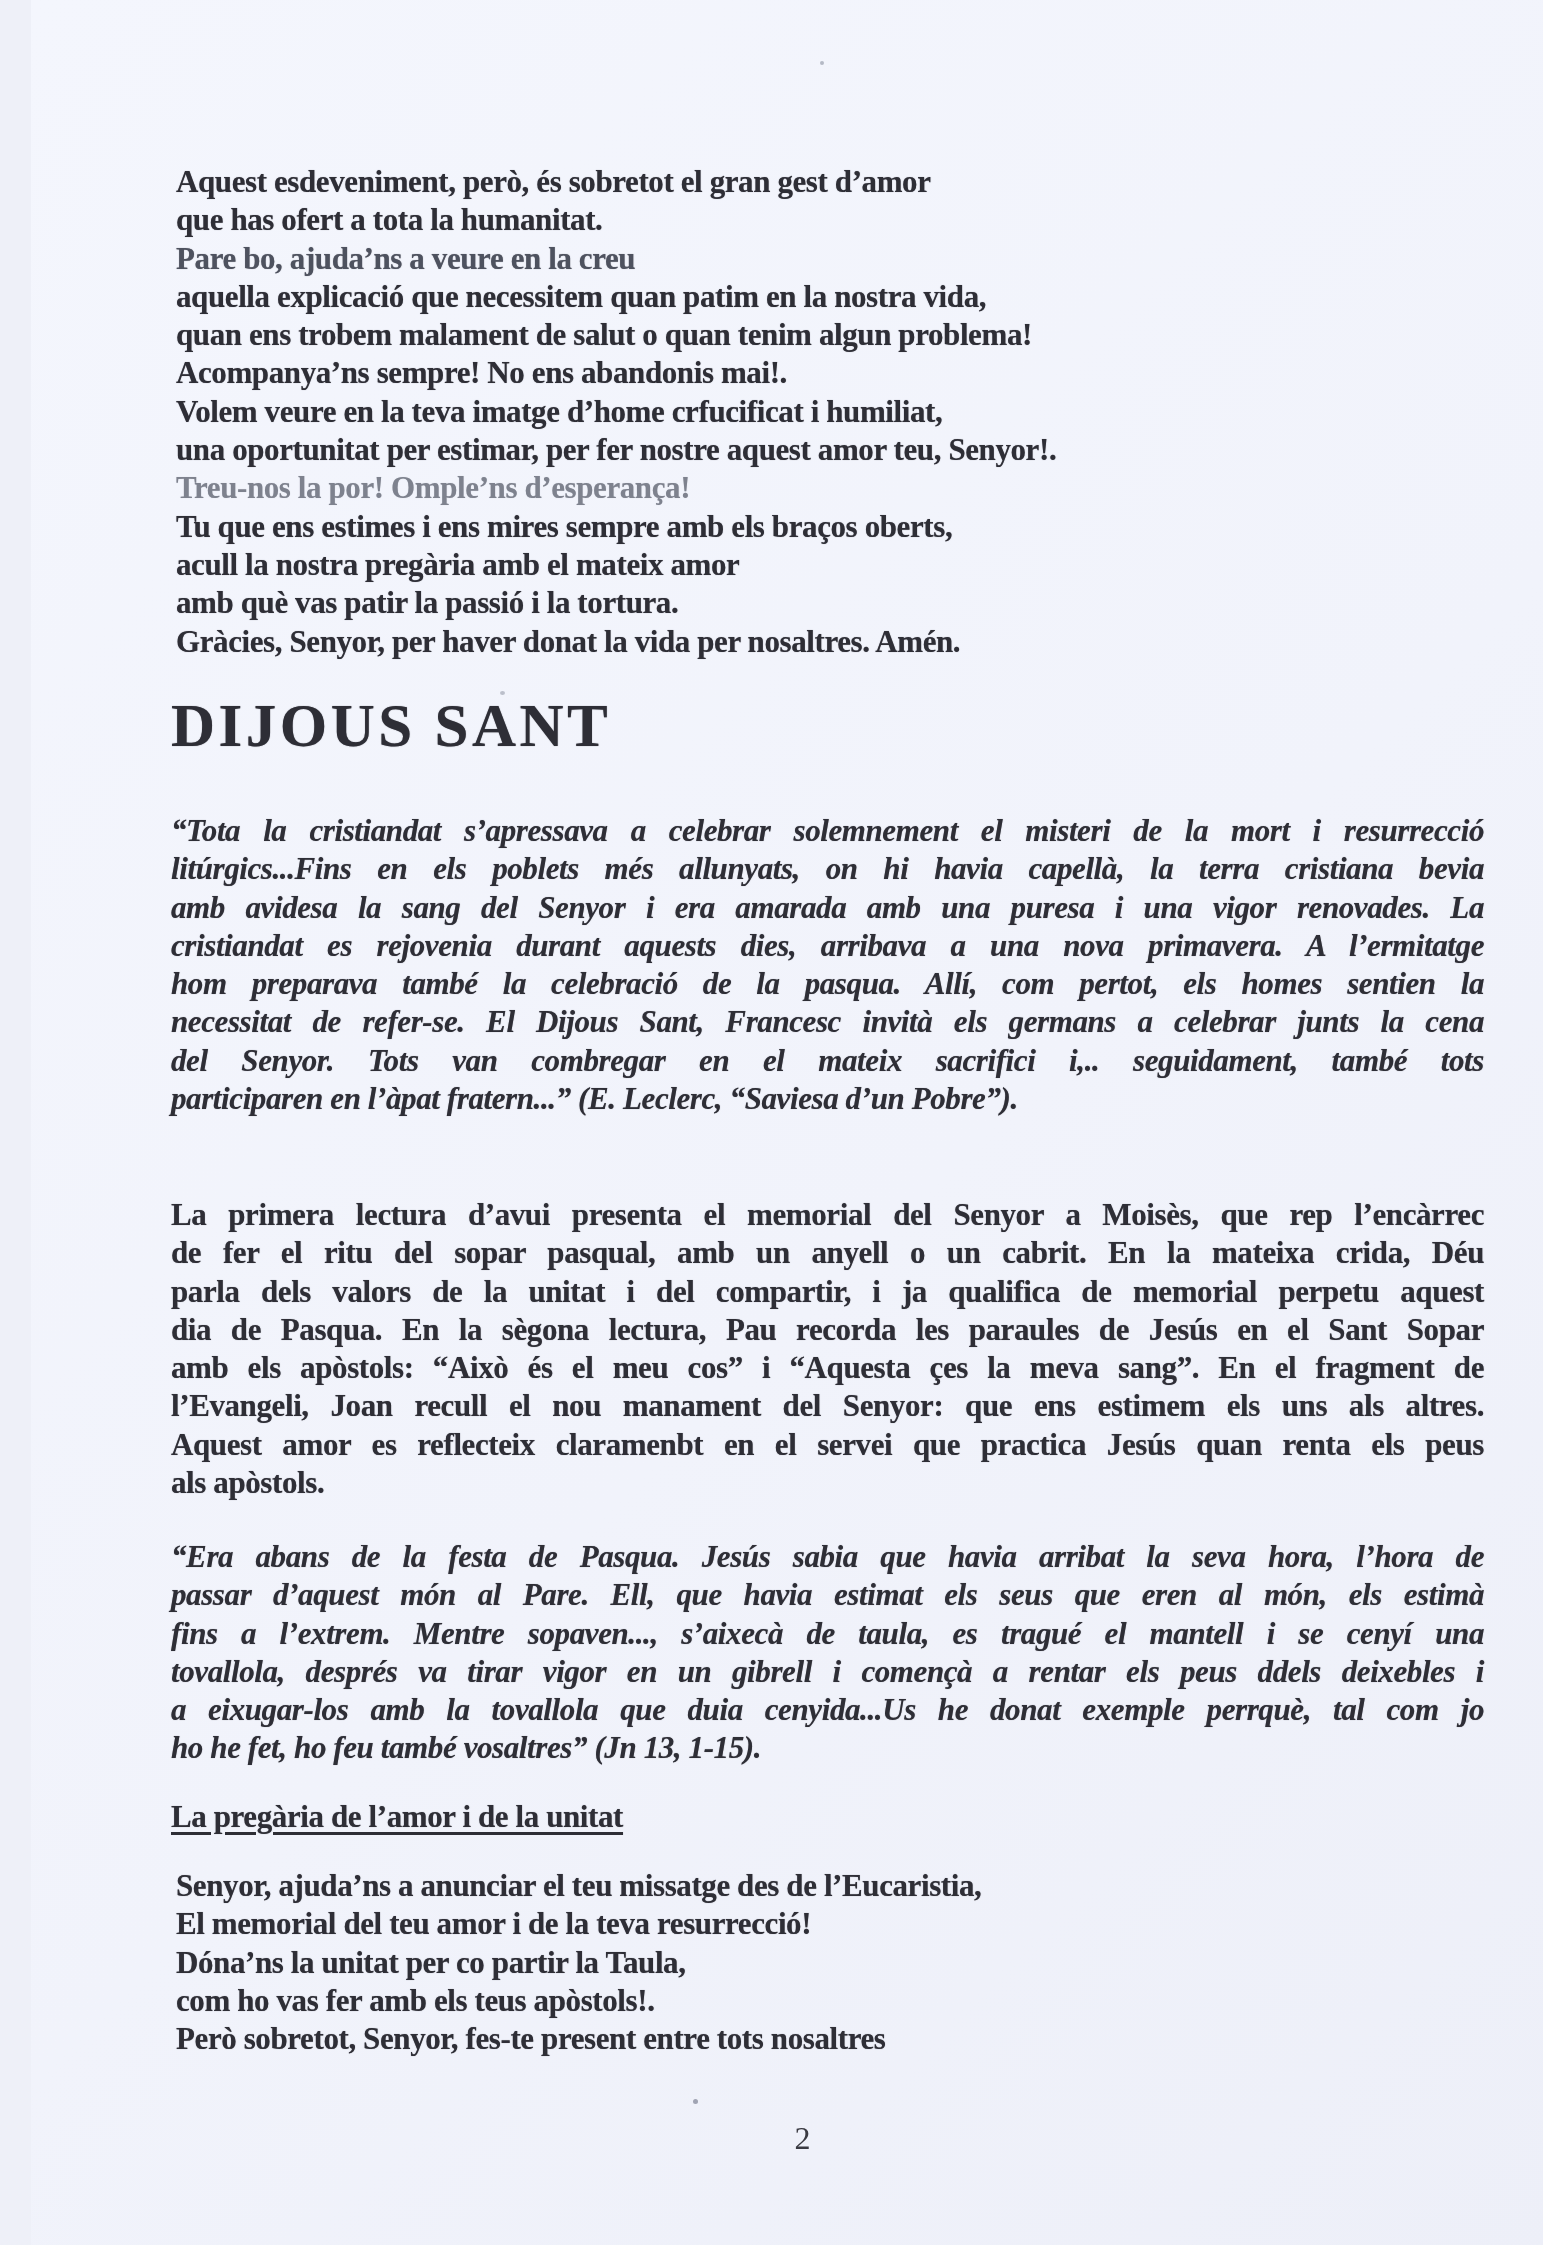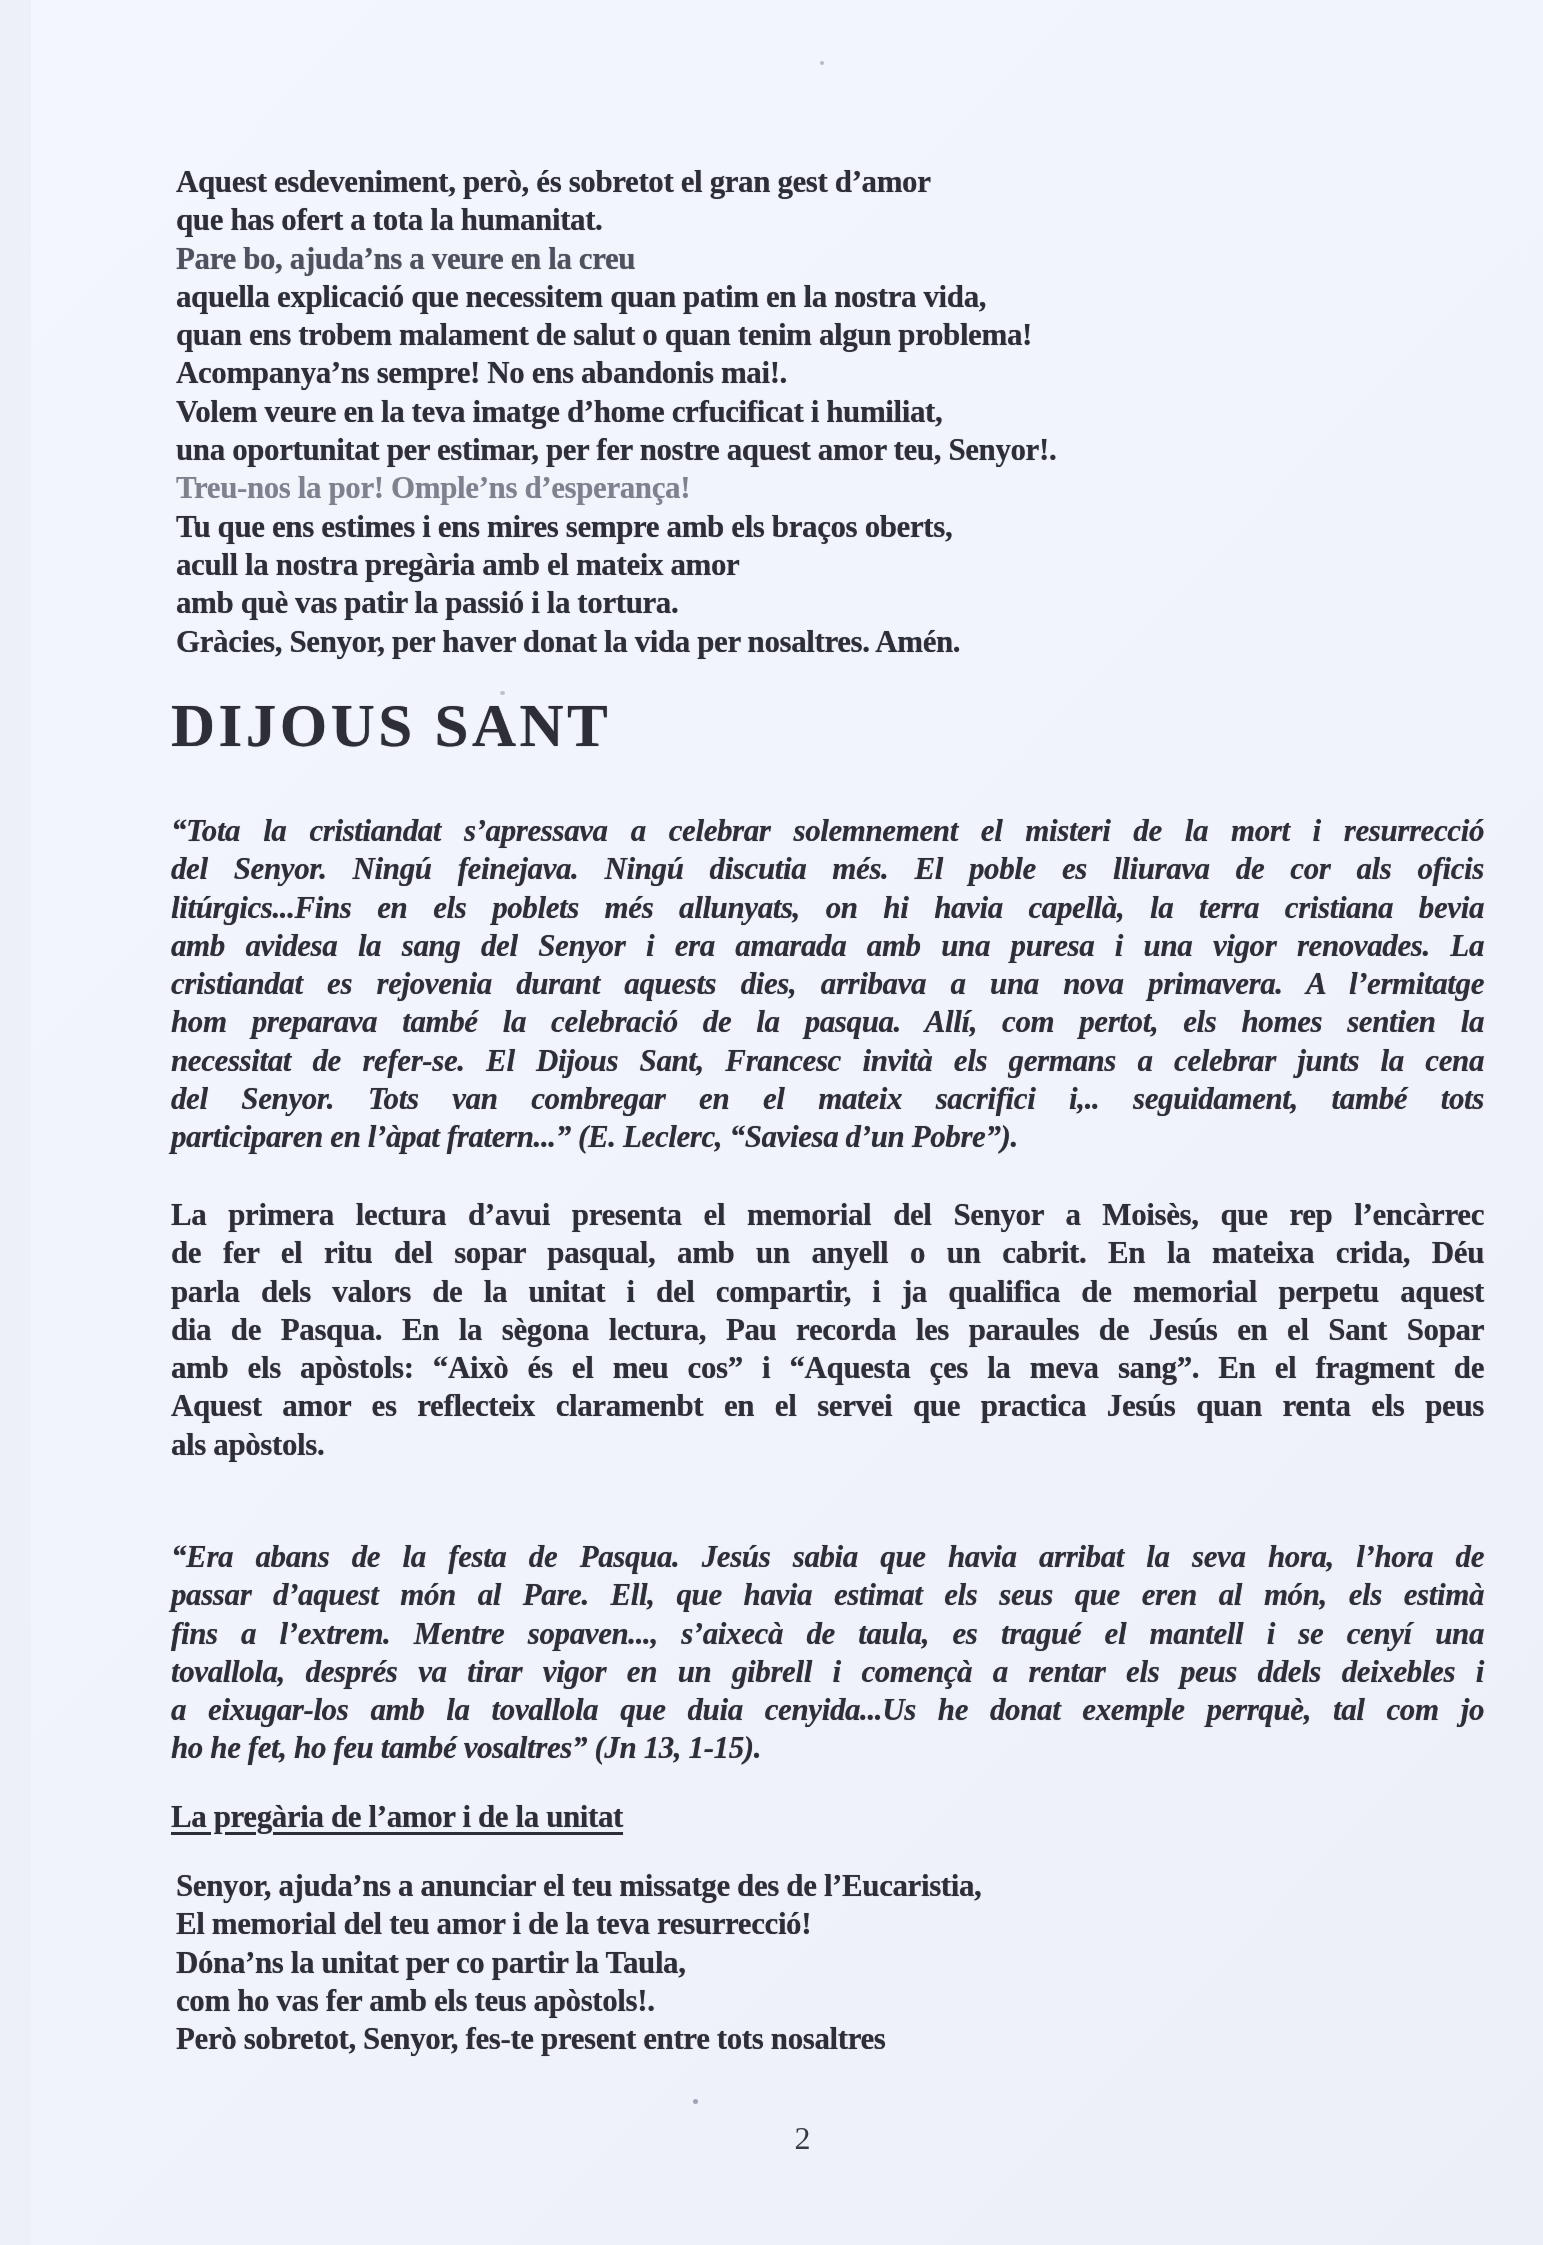--- a/index.html
+++ b/index.html
@@ -70,36 +70,36 @@
     <div class="line">Tu que ens estimes i ens mires sempre amb els braços oberts,</div>
     <div class="line">acull la nostra pregària amb el mateix amor</div>
     <div class="line">amb què  vas patir la passió i la tortura.</div>
     <div class="line">Gràcies, Senyor, per haver donat la vida per nosaltres. Amén.</div>
   </section>
 
   <h1 class="heading" style="top:701px">DIJOUS SANT</h1>
 
   <section class="block justify italic" style="top:812px">
     <div class="line">“Tota la cristiandat s’apressava a celebrar solemnement el misteri de la mort i resurrecció</div>
-    <div class="line">del Senyor. Ningú feinejava. Ningú discutia més. El poble es lliurava de cor als oficis</div>
     <div class="line">litúrgics...Fins en els poblets més allunyats, on hi havia capellà, la terra cristiana bevia</div>
     <div class="line">amb avidesa la sang del Senyor i era amarada amb una puresa i una vigor renovades. La</div>
     <div class="line">cristiandat es rejovenia durant aquests dies, arribava a una nova primavera. A l’ermitatge</div>
     <div class="line">hom preparava també la celebració de la pasqua. Allí, com pertot, els homes sentien la</div>
     <div class="line">necessitat de refer-se. El Dijous Sant, Francesc invità els germans a celebrar junts la cena</div>
     <div class="line">del Senyor. Tots van combregar en el mateix sacrifici i,.. seguidament, també tots</div>
     <div class="line last">participaren en l’àpat fratern...” (E. Leclerc, “Saviesa d’un Pobre”).</div>
   </section>
 
   <section class="block justify" style="top:1196px">
     <div class="line">La primera lectura d’avui presenta el memorial del Senyor a Moisès, que rep l’encàrrec</div>
     <div class="line">de fer el ritu del sopar pasqual, amb un anyell o un cabrit. En la mateixa crida, Déu</div>
     <div class="line">parla dels valors de la unitat i del compartir, i ja qualifica de memorial perpetu aquest</div>
     <div class="line">dia de Pasqua. En la sègona lectura, Pau recorda les paraules de Jesús en el Sant Sopar</div>
     <div class="line">amb els apòstols: “Això és el meu cos” i “Aquesta çes la meva sang”. En el fragment de</div>
+    <div class="line">l’Evangeli, Joan recull el nou manament del Senyor: que ens estimem els uns als altres.</div>
     <div class="line">Aquest amor es reflecteix claramenbt en el servei que practica Jesús quan renta els peus</div>
     <div class="line last">als apòstols.</div>
   </section>
 
   <section class="block justify italic" style="top:1538px">
     <div class="line">“Era abans de la festa de Pasqua. Jesús sabia que havia arribat la seva hora, l’hora de</div>
     <div class="line">passar d’aquest món al Pare. Ell, que havia estimat els seus que eren al món, els estimà</div>
     <div class="line">fins a  l’extrem. Mentre sopaven..., s’aixecà de taula, es tragué el mantell i se cenyí una</div>
     <div class="line">tovallola, després va tirar vigor en un gibrell i començà a rentar els peus ddels deixebles i</div>
     <div class="line">a eixugar-los amb la tovallola que duia cenyida...Us he donat exemple perrquè, tal com jo</div>

